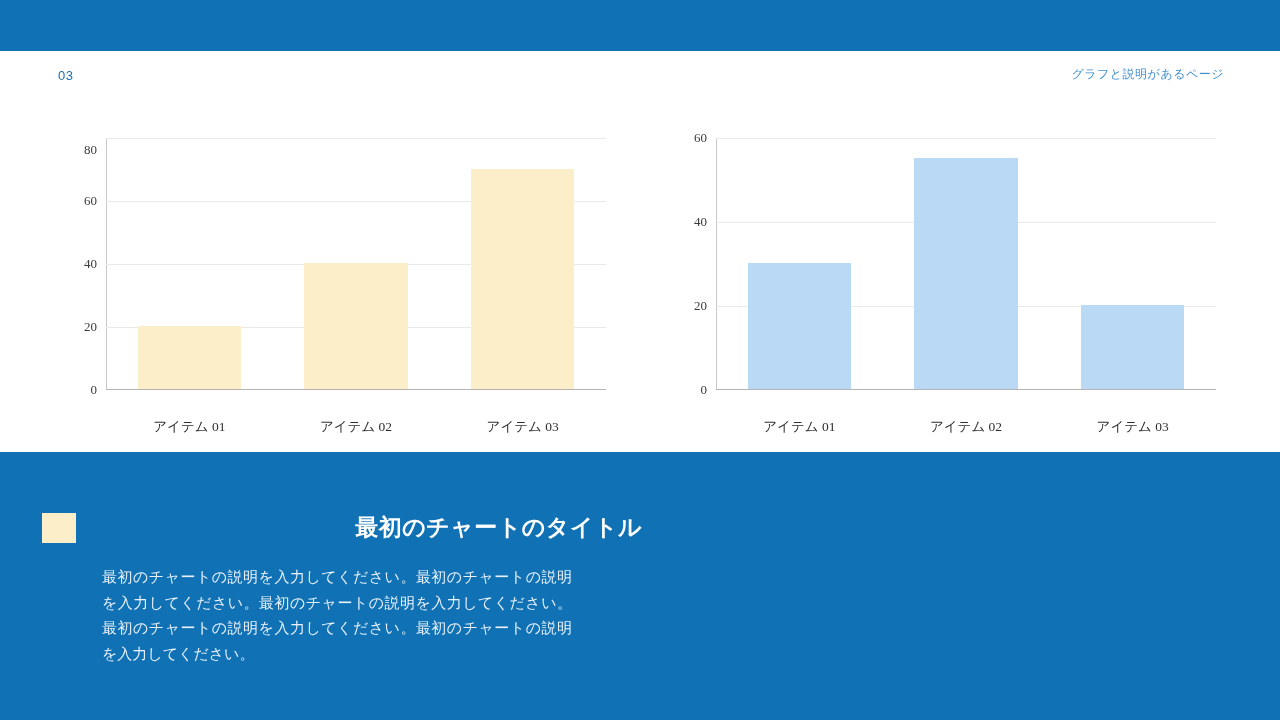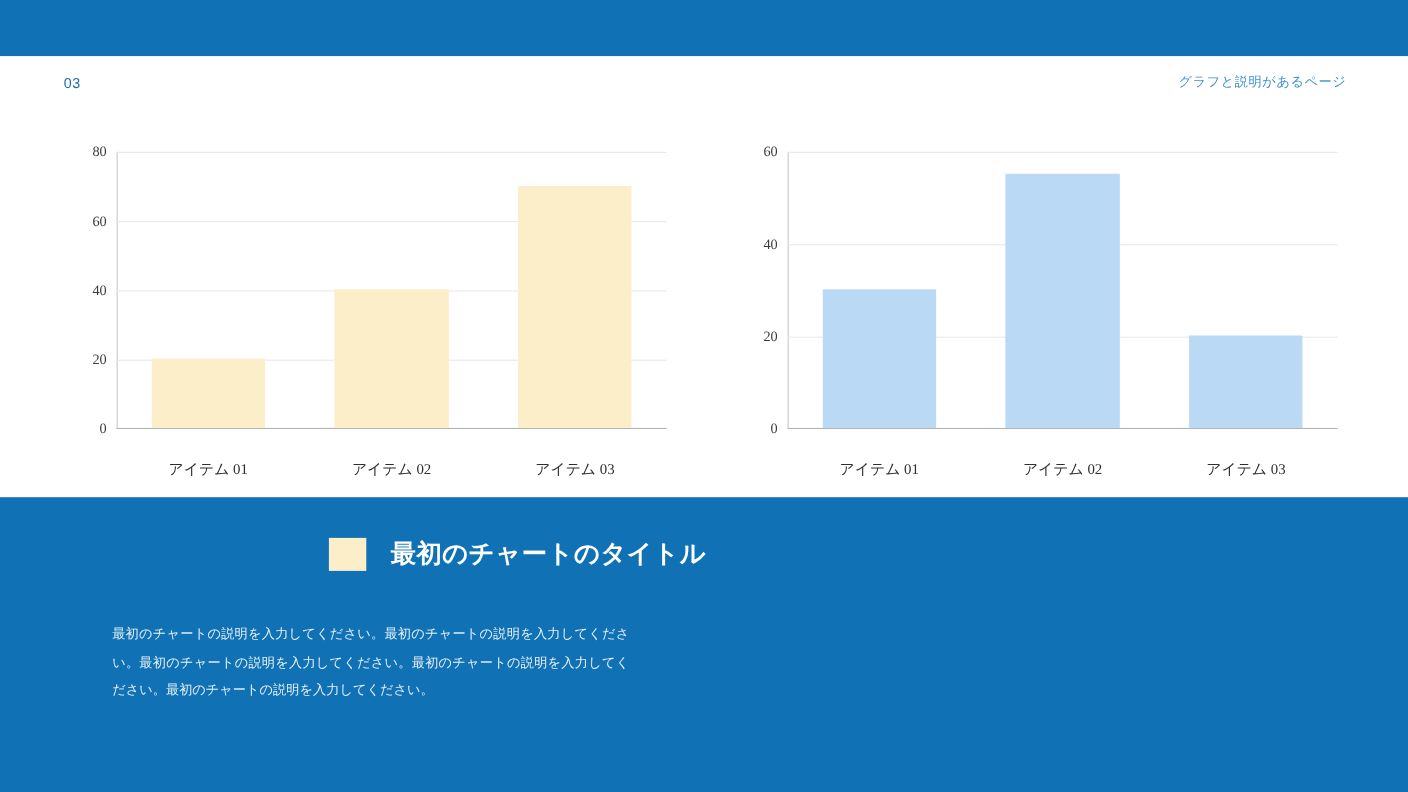--- a/index.html
+++ b/index.html
@@ -76,36 +76,36 @@
   
   .panel {
     position: absolute; left: 0; top: 452px; width: 1280px; height: 268px;
     background: #1072b5;
   }
   .col { position: absolute; top: 0; width: 600px; height: 268px; }
   .col.left  { left: 42px; }
   .col.right { left: 648px; }
 
   .legend-row {
-    position: absolute; top: 36px; left: 0; width: 600px;
-    display: flex; align-items: center; justify-content: flex-end;
+    position: absolute; top: 60px; left: 0; width: 600px;
+    display: flex; align-items: center; justify-content: space-between;
   }
   .swatch { width: 34px; height: 30px; flex: 0 0 auto; }
   .swatch.cream { background: #fceec8; }
   .swatch.blue  { background: #b9d9f5; }
   .legend-title {
     margin-left: 22px;
     font-size: 23px; font-weight: bold; color: #ffffff;
     letter-spacing: .5px; white-space: nowrap;
   }
 
   .body-text {
     position: absolute; top: 112px; left: 60px;
     width: 470px;
-    font-size: 12px; line-height: 25.5px;
+    font-size: 15px; line-height: 25.5px;
     color: #e8f1fa;
     text-align: justify;
     text-justify: inter-character;
   }
   .col.right .body-text { left: 52px; width: 470px; }
 </style>
 </head>
 <body>
 
 <div class="slide">
@@ -124,21 +124,21 @@
         <div class="axis-y"></div>
         <div class="axis-x"></div>
       <div class="ytick" style="top: 252px;">0</div>
           <div class="gridline" style="top: 189px;"></div>
           <div class="ytick" style="top: 189px;">20</div>
           <div class="gridline" style="top: 126px;"></div>
           <div class="ytick" style="top: 126px;">40</div>
           <div class="gridline" style="top: 63px;"></div>
           <div class="ytick" style="top: 63px;">60</div>
           <div class="gridline" style="top: 0px;"></div>
-          <div class="ytick" style="top: 0px; margin-left: 24px;">80</div>
+          <div class="ytick" style="top: 12px; margin-left: 24px;">80</div>
           <div class="bar cream" title="アイテム 01: 20" style="left: 31.6667px; width: 103.333px; height: 63px;"></div>
           <div class="xlabel" style="left: 83.3333px;">アイテム 01</div>
           <div class="bar cream" title="アイテム 02: 40" style="left: 198.333px; width: 103.333px; height: 126px;"></div>
           <div class="xlabel" style="left: 250px;">アイテム 02</div>
           <div class="bar cream" title="アイテム 03: 70" style="left: 365px; width: 103.333px; height: 220.5px;"></div>
           <div class="xlabel" style="left: 416.667px;">アイテム 03</div>
         </div>
     </div>
 
     <div class="chart-block right">

